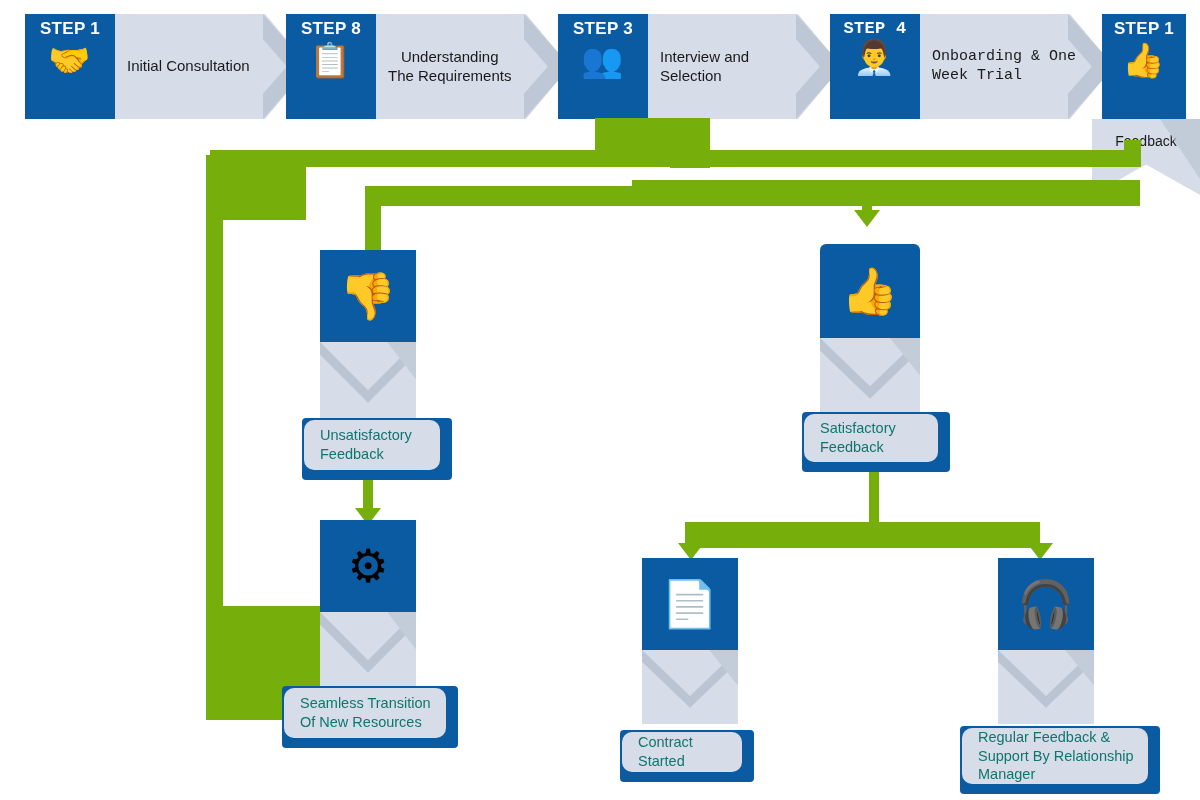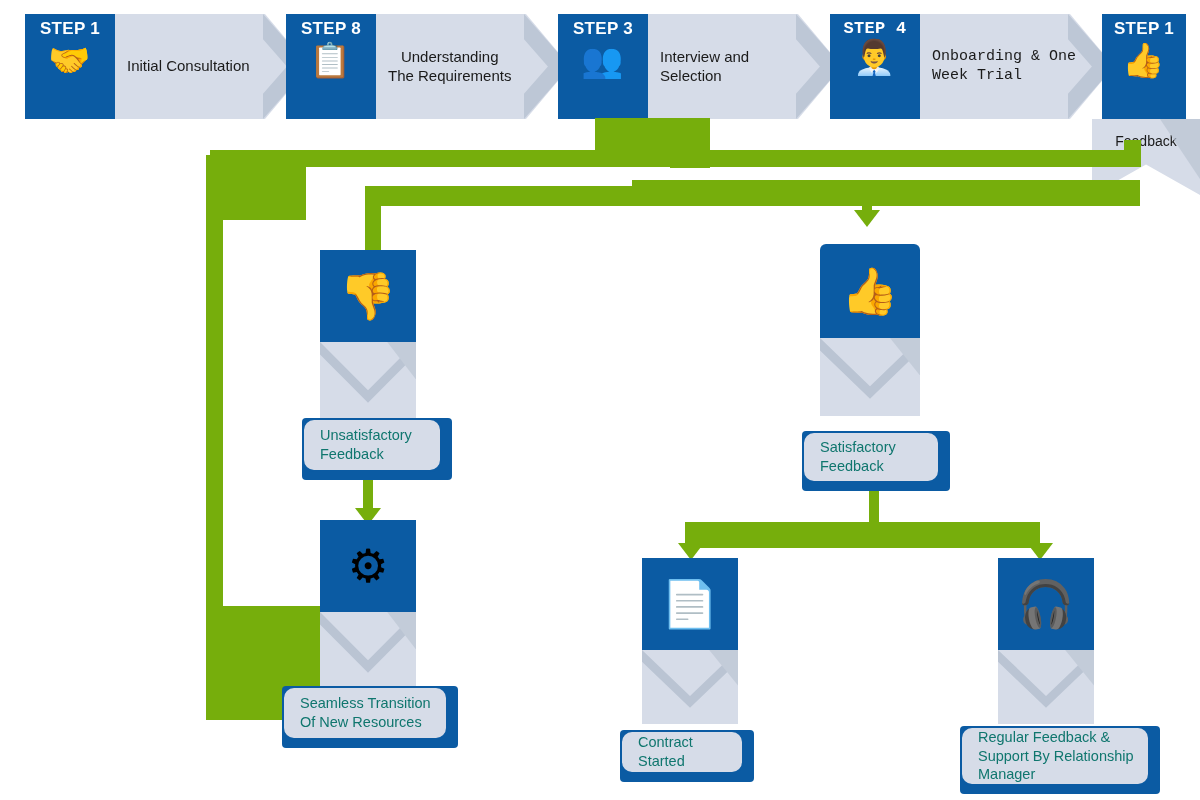--- a/index.html
+++ b/index.html
@@ -167,21 +167,21 @@
 Of New Resources</div>
   </div>
 
   <div class="node" style="left:820px;top:244px;width:100px;height:172px;">
     <div class="icon" style="width:100px;height:94px;border-radius:6px 6px 0 0;">👍</div>
     <div class="arrowdown" style="top:94px;width:100px;height:78px;">
       <div class="tri"></div>
         <div class="tri2"></div>
     </div>
   </div>
-  <div class="label" style="left:802px;top:431px;width:148px;height:60px;">
+  <div class="label" style="left:802px;top:412px;width:148px;height:60px;">
     <div class="inner" style="white-space:pre-line;">Satisfactory
 Feedback</div>
   </div>
 
   <div class="node" style="left:642px;top:558px;width:96px;height:166px;">
     <div class="icon" style="width:96px;height:92px;">📄</div>
     <div class="arrowdown" style="top:92px;width:96px;height:74px;">
       <div class="tri"></div>
         <div class="tri2"></div>
     </div>

